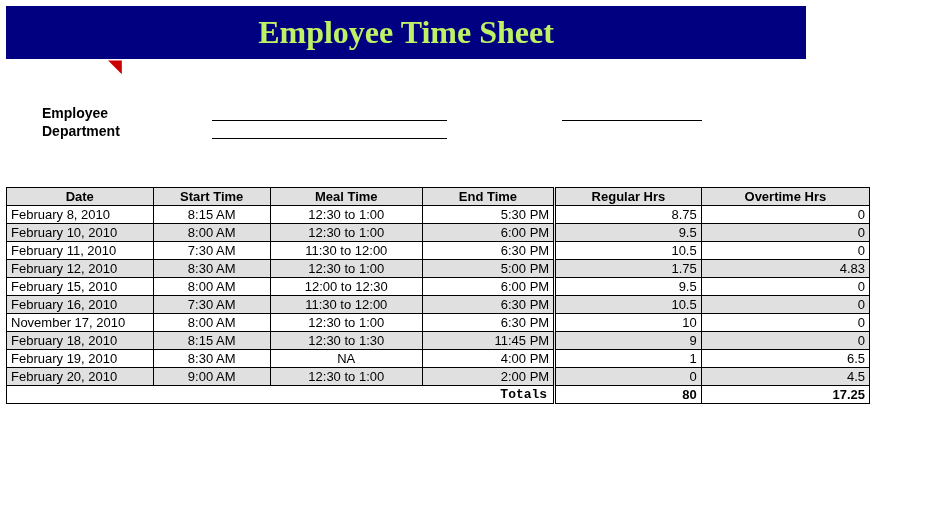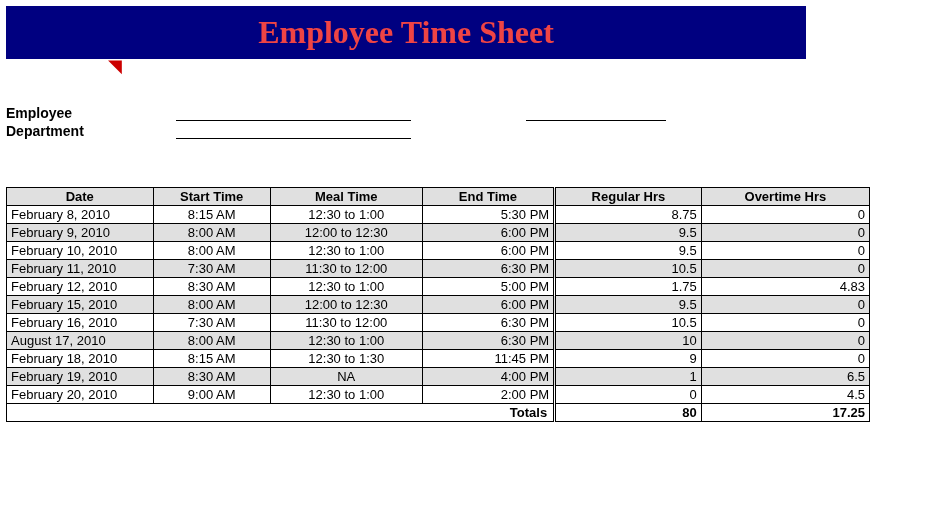--- a/index.html
+++ b/index.html
@@ -5,21 +5,21 @@
   * { box-sizing: border-box; }
   body {
     margin: 0;
     padding: 0;
     font-family: Arial, sans-serif;
     background: #fff;
     width: 939px;
   }
   .title-bar {
     background: #000080;
-    color: #ef4444;
+    color: #bef264;
     font-family: "Times New Roman", serif;
     font-size: 32px;
     font-weight: bold;
     text-align: center;
     padding: 8px 0;
     margin: 6px 6px 0 6px;
     width: 800px;
   }
   .comment-marker {
     color: #c00;
@@ -31,20 +31,21 @@
   }
   .meta-section {
     margin: 28px 6px 10px 6px;
     font-size: 14px;
     font-weight: bold;
   }
   .meta-row {
     display: flex;
     align-items: flex-end;
     margin-bottom: 2px;
+    margin-left: 36px;
   }
   .meta-label {
     width: 170px;
   }
   .meta-underline {
     border-bottom: 1px solid #000;
     height: 16px;
     width: 235px;
   }
   .meta-gap { flex: 0 0 115px; }
@@ -128,28 +129,20 @@
   <tbody id="ts-body">
       <tr>
         <td class="col-date">February 8, 2010</td>
         <td class="col-start">8:15 AM</td>
         <td class="col-meal">12:30 to 1:00</td>
         <td class="col-end">5:30 PM</td>
         <td class="col-reg sep-left">8.75</td>
         <td class="col-ot">0</td>
       </tr>
       <tr>
-        <td class="col-date">February 9, 2010</td>
-        <td class="col-start">8:00 AM</td>
-        <td class="col-meal">12:00 to 12:30</td>
-        <td class="col-end">6:00 PM</td>
-        <td class="col-reg sep-left">9.5</td>
-        <td class="col-ot">0</td>
-      </tr>
-      <tr>
         <td class="col-date">February 10, 2010</td>
         <td class="col-start">8:00 AM</td>
         <td class="col-meal">12:30 to 1:00</td>
         <td class="col-end">6:00 PM</td>
         <td class="col-reg sep-left">9.5</td>
         <td class="col-ot">0</td>
       </tr>
       <tr>
         <td class="col-date">February 11, 2010</td>
         <td class="col-start">7:30 AM</td>
@@ -176,21 +169,21 @@
       </tr>
       <tr>
         <td class="col-date">February 16, 2010</td>
         <td class="col-start">7:30 AM</td>
         <td class="col-meal">11:30 to 12:00</td>
         <td class="col-end">6:30 PM</td>
         <td class="col-reg sep-left">10.5</td>
         <td class="col-ot">0</td>
       </tr>
       <tr>
-        <td class="col-date">August 17, 2010</td>
+        <td class="col-date">November 17, 2010</td>
         <td class="col-start">8:00 AM</td>
         <td class="col-meal">12:30 to 1:00</td>
         <td class="col-end">6:30 PM</td>
         <td class="col-reg sep-left">10</td>
         <td class="col-ot">0</td>
       </tr>
       <tr>
         <td class="col-date">February 18, 2010</td>
         <td class="col-start">8:15 AM</td>
         <td class="col-meal">12:30 to 1:30</td>
@@ -213,18 +206,18 @@
         <td class="col-end">2:00 PM</td>
         <td class="col-reg sep-left">0</td>
         <td class="col-ot">4.5</td>
       </tr>
     </tbody>
   <tbody>
     <tr class="totals">
       <td class="no-border-right" style="border-right:none;"></td>
       <td class="no-border-left no-border-right" style="border-left:none;border-right:none;"></td>
       <td class="no-border-left no-border-right" style="border-left:none;border-right:none;"></td>
-      <td class="totals-label no-border-left" style="border-left:none;">Totals</td>
+      <td class="totals-label no-border-left" style="border-left:none;font-family:Liberation Mono, monospace;">Totals</td>
       <td class="col-reg sep-left">80</td>
       <td class="col-ot">17.25</td>
     </tr>
   </tbody>
 </table>
 
 </body></html>

